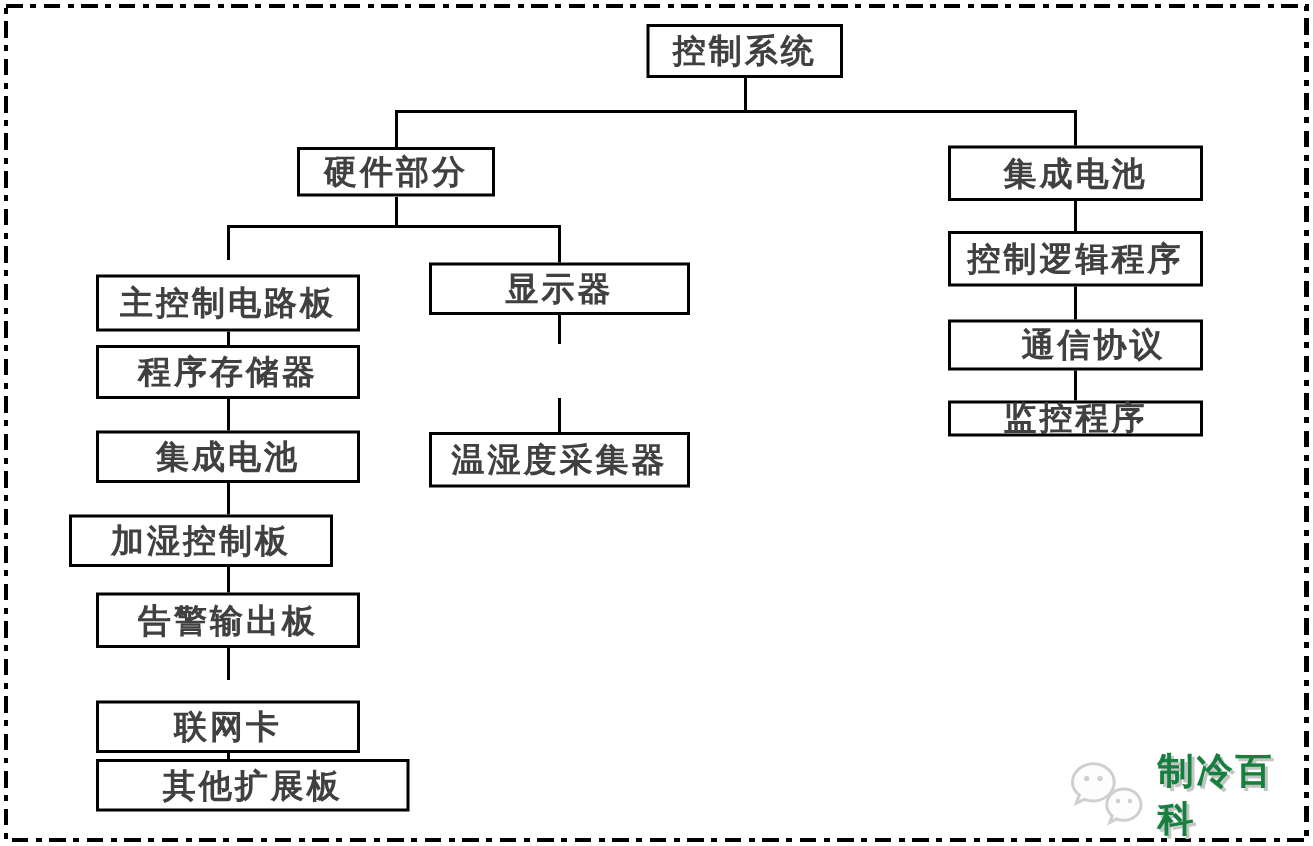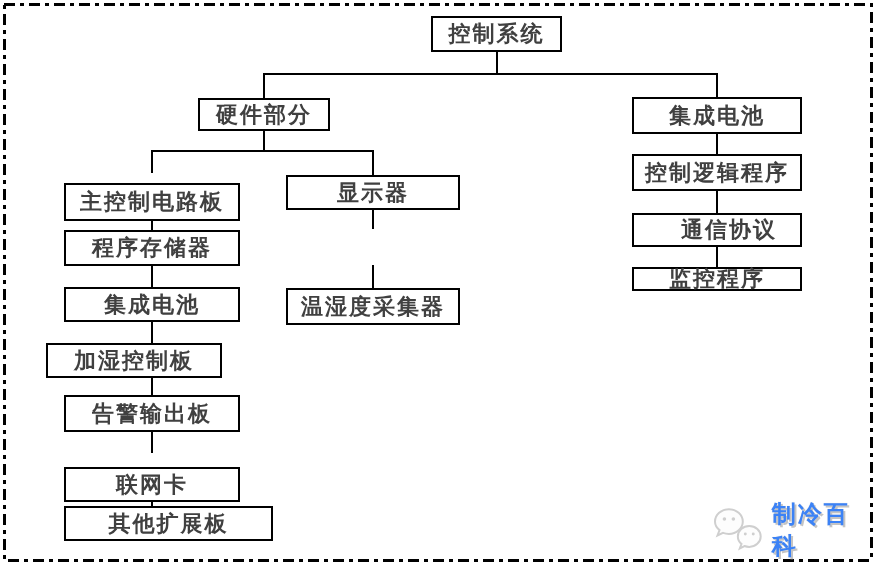--- a/index.html
+++ b/index.html
@@ -44,21 +44,21 @@
     top: 498px;
     display: flex;
     align-items: center;
     gap: 8px;
     z-index: 1;
   }
   .watermark .brand-text {
     font-size: 24px;
     font-weight: 700;
     letter-spacing: 2px;
-    color: #3b82f6;
+    color: #15803d;
     text-shadow: 2px 2px 0 #c4c4c4, 0 0 1px #d2d2d2;
   }
 </style>
 </head>
 <body>
 
 <div class="screen">
 
   <svg class="lines-layer" width="875" height="564" viewBox="0 0 875 564" shape-rendering="crispEdges">
 

